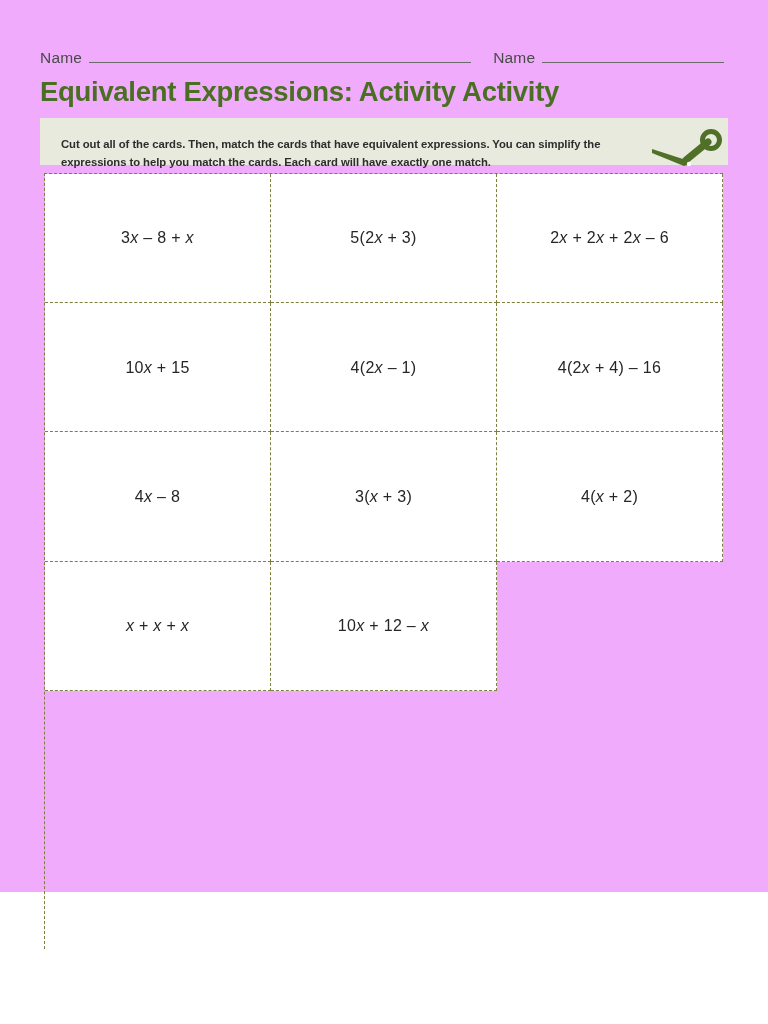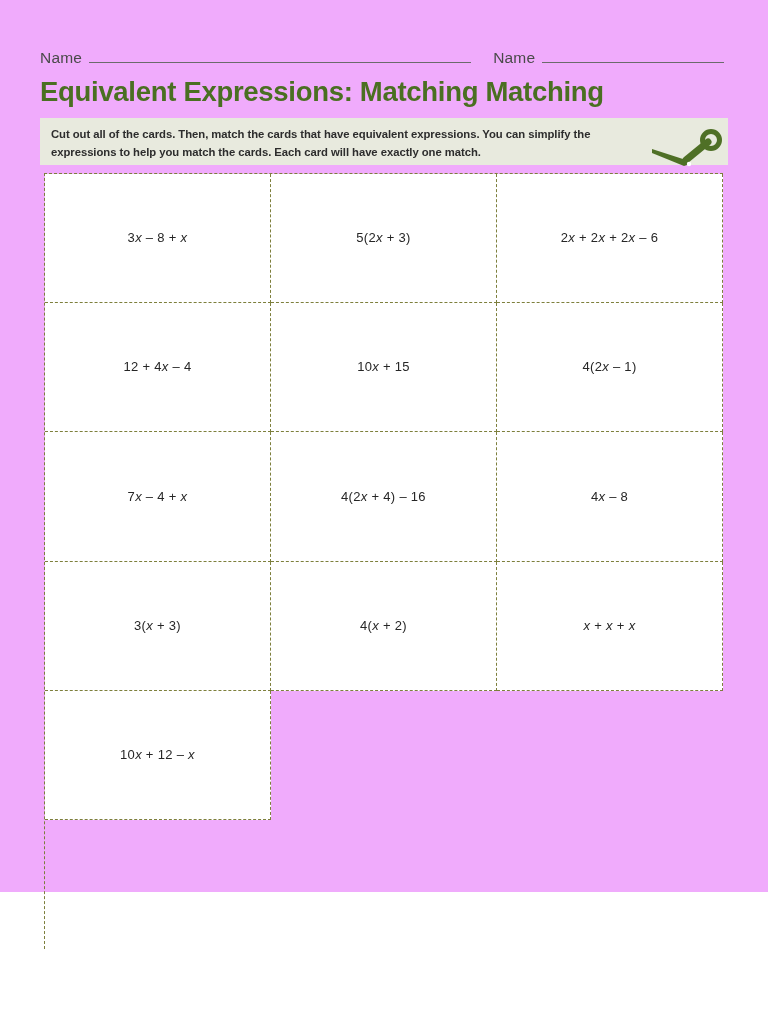--- a/index.html
+++ b/index.html
@@ -71,21 +71,21 @@
     position: absolute;
     left: 40px;
     top: 118px;
     width: 688px;
     height: 47px;
     background: #e8eade;
     box-sizing: border-box;
     padding: 7px 12px 0 11px;
   }
   .instructions p {
-    margin: 0;
+    margin: 10px;
     font-size: 11.3px;
     font-weight: bold;
     line-height: 1.62;
     color: #2d2d2d;
     letter-spacing: -0.05px;
     max-width: 580px;
   }
 
   .scissors {
     position: absolute;
@@ -113,21 +113,21 @@
   .card {
     border-right: 1.4px dashed #7d7f3c;
     border-bottom: 1.4px dashed #7d7f3c;
     box-sizing: border-box;
     display: flex;
     align-items: center;
     justify-content: center;
     background: #ffffff;
   }
   .card-expr {
-    font-size: 13px;
+    font-size: 16px;
     color: #262626;
     letter-spacing: 0.3px;
     white-space: nowrap;
     text-align: left;
     line-height: 1.2;
   }
   .card-expr em {
     font-style: italic;
   }
 
@@ -146,21 +146,21 @@
 <div class="page">
 
   <div class="namedate">
     <span class="nd-label">Name</span>
     <span class="nd-rule name-rule"></span>
     <span class="nd-gap"></span>
     <span class="nd-label">Name</span>
     <span class="nd-rule date-rule"></span>
   </div>
 
-  <div class="title">Equivalent Expressions: Matching Matching</div>
+  <div class="title">Equivalent Expressions: Activity Activity</div>
 
   <div class="instructions">
     <p>Cut out all of the cards. Then, match the cards that have equivalent expressions. You can simplify the expressions to help you match the cards. Each card will have exactly one match.</p>
   </div>
 
   <svg class="scissors" viewBox="0 0 72 46" xmlns="http://www.w3.org/2000/svg">
     <path d="M2 21 L36 32 L40 36 L34 38 L2 25 Z" fill="#4f7026"></path>
     <path d="M36 32 L58 14" stroke="#4f7026" stroke-width="7" stroke-linecap="round" fill="none"></path>
     <circle cx="61" cy="12" r="8.5" fill="none" stroke="#4f7026" stroke-width="5"></circle>
     <circle cx="39" cy="36" r="2.2" fill="#ffffff"></circle>
@@ -170,34 +170,28 @@
     <div class="card">
         <span class="card-expr">3<em>x</em> – 8 + <em>x</em></span>
       </div>
     <div class="card">
         <span class="card-expr">5(2<em>x</em> + 3)</span>
       </div>
     <div class="card">
         <span class="card-expr">2<em>x</em> + 2<em>x</em> + 2<em>x</em> – 6</span>
       </div>
 
-    <div class="card">
-        <span class="card-expr">12 + 4<em>x</em> – 4</span>
-      </div>
 
     <div class="card">
         <span class="card-expr">10<em>x</em> + 15</span>
       </div>
     <div class="card">
         <span class="card-expr">4(2<em>x</em> – 1)</span>
       </div>
 
-    <div class="card">
-        <span class="card-expr">7<em>x</em> – 4 + <em>x</em></span>
-      </div>
 
     <div class="card">
         <span class="card-expr">4(2<em>x</em> + 4) – 16</span>
       </div>
     <div class="card">
         <span class="card-expr">4<em>x</em> – 8</span>
       </div>
     <div class="card">
         <span class="card-expr">3(<em>x</em> + 3)</span>
       </div>

